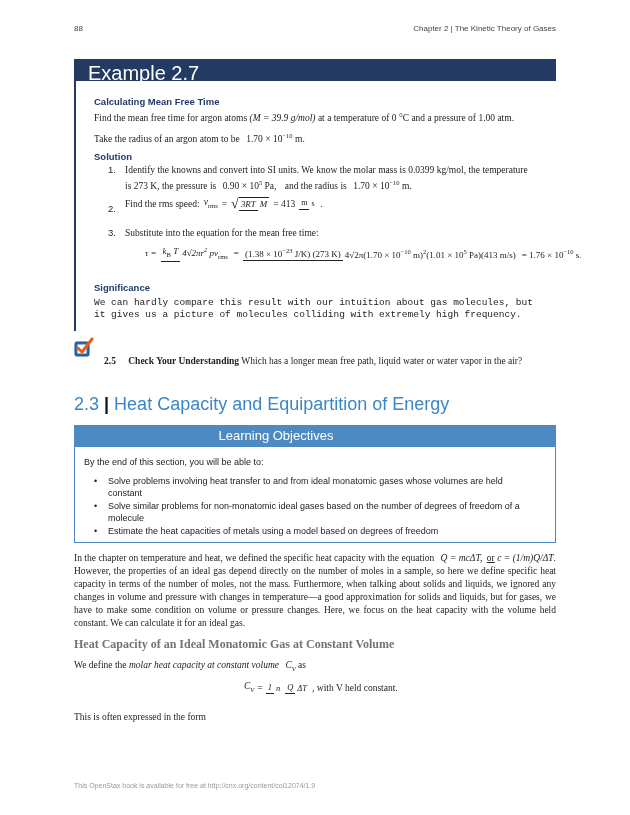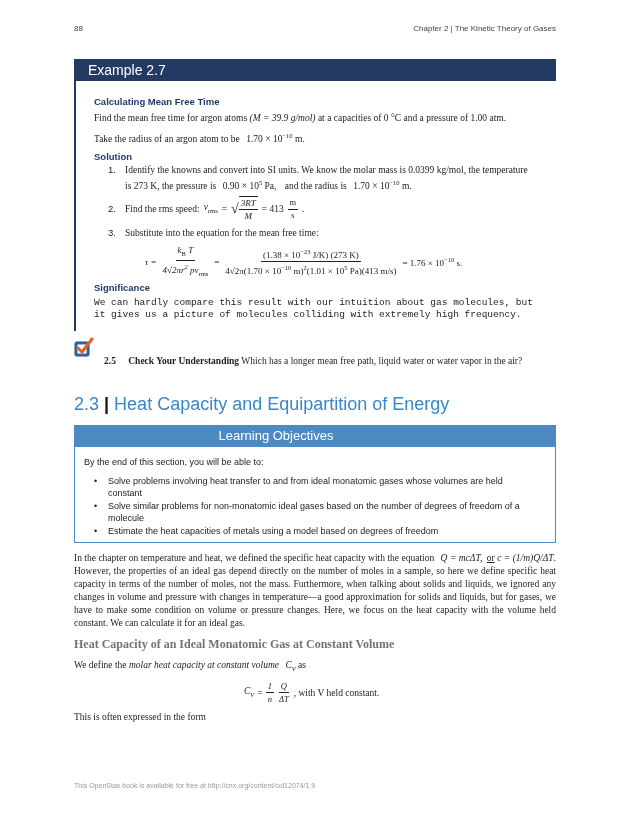--- a/index.html
+++ b/index.html
@@ -3,29 +3,29 @@
 <meta charset="utf-8">
 <style>
   html, body { margin:0; padding:0; background:#ffffff; }
   body { width:630px; height:815px; position:relative; overflow:hidden; font-family:"Liberation Serif", serif; color:#222; }
   .abs { position:absolute; }
   .sans { font-family:"Liberation Sans", sans-serif; }
   .serif { font-family:"Liberation Serif", serif; }
   .hdr-left { left:74px; top:24px; font-size:8px; color:#444; }
   .hdr-right { right:74px; top:24px; font-size:8px; color:#444; }
   .ex-bar { left:74px; top:59px; width:482px; height:22px; background:#233a63; }
-  .ex-title { left:88px; top:62px; font-size:14px; color:#fff; }
+  .ex-title { left:88px; top:62px; font-size:20px; color:#fff; }
   .ex-rule { left:74px; top:81px; width:2px; height:250px; background:#233a63; }
   .subhead { font-family:"Liberation Sans", sans-serif; font-weight:bold; font-size:9.5px; color:#1f3a6b; }
   .body { font-size:9.5px; line-height:12px; color:#222; }
   .math { font-family:"Liberation Serif", serif; font-style:italic; }
   .sup { font-size:6.5px; vertical-align:super; }
   .sub { font-size:6.5px; vertical-align:sub; }
   .li-num { font-family:"Liberation Sans", sans-serif; font-size:9.5px; }
-  .frac { display:inline-flex; flex-direction:column; align-items:center; vertical-align:middle; }
+  .frac { display:inline-flex; align-items:center; vertical-align:middle; }
   .frac .num { border-bottom:0.8px solid #222; padding:0 2px; }
   .frac .den { padding:0 2px; }
   .sec-title { left:74px; top:394px; font-size:18px; color:#3b86c6; font-family:"Liberation Sans", sans-serif; }
   .sec-title .pipe { color:#111; font-weight:bold; }
   .lo-bar { left:74px; top:425px; width:482px; height:22px; background:#4d8ac4; }
   .lo-title { left:74px; top:428px; width:404px; text-align:center; font-size:13px; color:#fff; font-family:"Liberation Sans", sans-serif; }
   .lo-box { left:74px; top:447px; width:480px; height:95px; border:1px solid #4d8ac4; border-top:none; }
   .lo-text { font-family:"Liberation Sans", sans-serif; font-size:9px; color:#222; line-height:11.5px; }
   .h3 { left:74px; top:637px; font-size:12px; font-weight:bold; color:#737373; font-family:Liberation Serif, serif; }
   .footer { left:74px; top:782px; font-size:7px; color:#999; font-family:"Liberation Sans", sans-serif; }
@@ -39,21 +39,21 @@
 
 <div class="abs ex-bar"></div>
 <div class="abs ex-title sans">Example 2.7</div>
 <div class="abs ex-rule"></div>
 
 <div class="abs subhead" style="left:94px; top:96px;">Calculating Mean Free Time</div>
 
 <div class="abs body" style="left:94px; top:112px; width:460px;">
   <span>Find the mean free time for argon atoms</span>
   <span class="math">(M = 39.9 g/mol)</span>
-  <span>at a capacities of</span>
+  <span>at a temperature of</span>
   <span class="serif">0 °C</span>
   <span>and a pressure of 1.00 atm.</span>
 </div>
 <div class="abs body" style="left:94px; top:130px;">
   <span>Take the radius of an argon atom to be</span>
   <span style="margin-left:4px;">1.70 × 10</span><span class="sup">−10</span>
   <span>m.</span>
 </div>
 
 <div class="abs subhead" style="left:94px; top:151px;">Solution</div>

